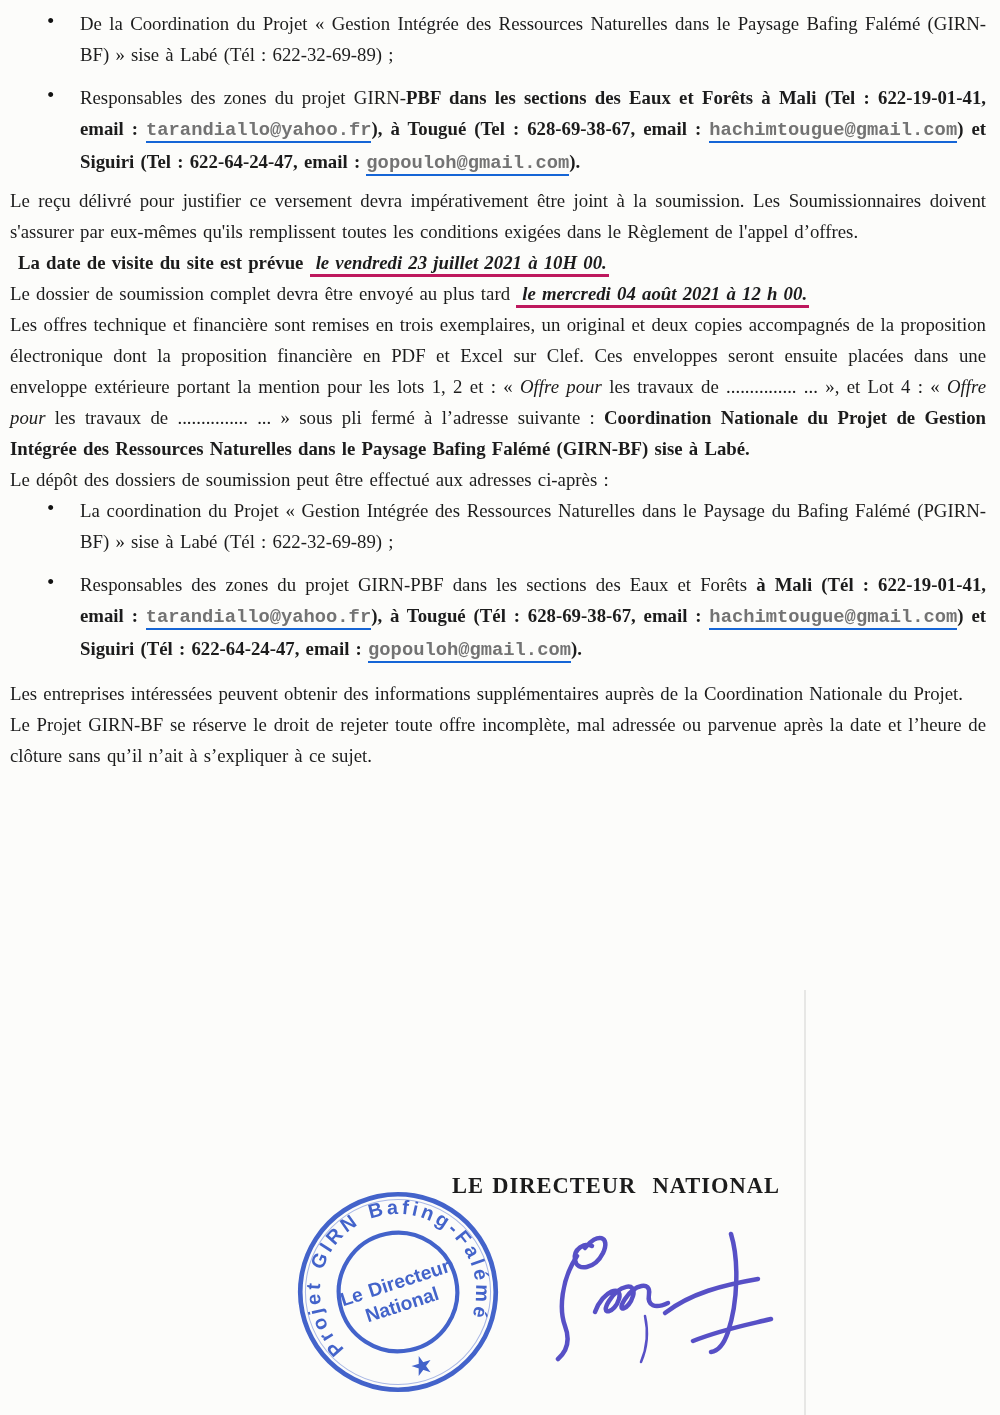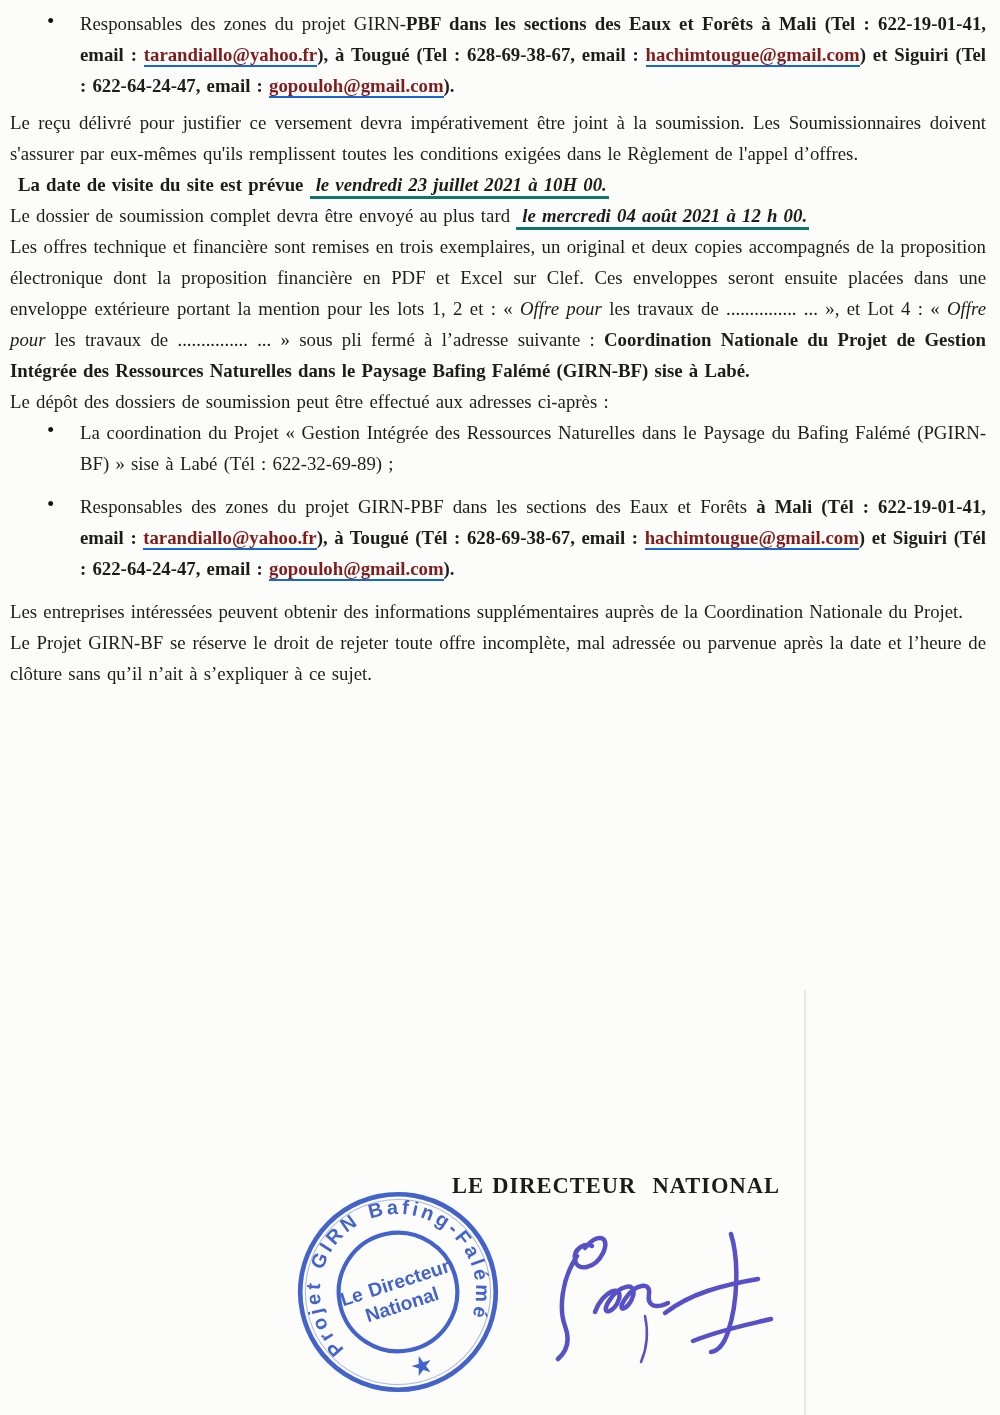--- a/index.html
+++ b/index.html
@@ -17,25 +17,25 @@
   }
   ul.doc-list li.last{ margin-bottom:6px; }
   p.para{ margin:0; text-align:justify; } .mb10{ margin-bottom:10px; } .mb12{ margin-bottom:12px; }
   .mb15{ margin-bottom:15px; } .mb16{ margin-bottom:16px; } .mb4{ margin-bottom:4px; }
   .mb6{ margin-bottom:6px; } .mb2{ margin-bottom:2px; }
   .b{ font-weight:bold; }
   .i{ font-style:italic; }
   .indent{ padding-left:8px; }
   .u-date{
     font-weight:bold; font-style:italic;
-    border-bottom:3px solid #0f766e; padding:0 2px 1px 6px;margin-top:43px;
+    border-bottom:3px solid #be185d; padding:0 2px 1px 6px;margin-top:43px;
   }
   .link{
-    color:#7f1d1d; font-weight:bold; text-decoration:none;
-    border-bottom:2.5px solid #1565d6; cursor:pointer;
+    color:#737373; font-weight:bold; text-decoration:none;
+    border-bottom:2.5px solid #1565d6; cursor:pointer;font-family:Liberation Mono, monospace;
   }
   .h-directeur{
     position:absolute; left:452px; top:1170px;
     font-weight:bold; font-size:22.5px; letter-spacing:1px; white-space:pre;
   }
   .h-colonel{
     position:absolute; left:424px; top:1346px;
     font-weight:bold; font-size:24.5px; letter-spacing:0.3px; white-space:pre;
     border-bottom:4px solid #101010; padding:0 8px 2px 2px;
   }
@@ -52,20 +52,21 @@
     background:rgba(125,125,125,0.16);
   }
 </style>
 </head>
 <body>
 
 <div class="page">
   <div class="content">
 
     <ul class="doc-list">
+      <li><span>De la Coordination du Projet « Gestion Intégrée des Ressources Naturelles dans le Paysage Bafing Falémé (GIRN-BF) » sise à Labé (Tél : 622-32-69-89) ;</span></li>
       <li class="last"><span>Responsables des zones du projet GIRN-</span><span class="b">PBF dans les sections des Eaux et Forêts à Mali (Tel : 622-19-01-41, email : </span><span class="link">tarandiallo@yahoo.fr</span><span class="b">), à Tougué (Tel : 628-69-38-67, email : </span><span class="link">hachimtougue@gmail.com</span><span class="b">) et Siguiri (Tel : 622-64-24-47, email : </span><span class="link">gopouloh@gmail.com</span><span class="b">).</span></li>
     </ul>
 
     <p class="para mb10">Le reçu délivré pour justifier  ce versement devra impérativement être joint à la soumission. Les Soumissionnaires doivent s'assurer par eux-mêmes qu'ils remplissent toutes les conditions exigées dans le Règlement de l'appel d’offres.</p>
 
     <p class="para mb16 indent"><span class="b">La date de visite du site est prévue </span><span class="u-date">le vendredi 23 juillet 2021 à 10H 00.</span></p>
 
     <p class="para mb15"><span>Le dossier de soumission complet devra être envoyé au plus tard </span><span class="u-date">le mercredi 04 août 2021 à 12 h 00.</span></p>
 
     <p class="para mb12"><span>Les offres technique et financière sont remises en trois exemplaires, un original et deux copies accompagnés de la proposition électronique dont la proposition financière en PDF et Excel sur Clef. Ces enveloppes seront ensuite placées dans une enveloppe extérieure portant la mention pour les lots 1, 2 et : « </span><span class="i">Offre pour</span><span> les travaux de ............... ... », et Lot 4 : « </span><span class="i">Offre pour</span><span> les travaux de ............... ... » sous pli fermé à l’adresse suivante : </span><span class="b">Coordination Nationale du Projet de Gestion Intégrée des Ressources Naturelles dans le Paysage  Bafing Falémé (GIRN-BF) sise à Labé.</span></p>

